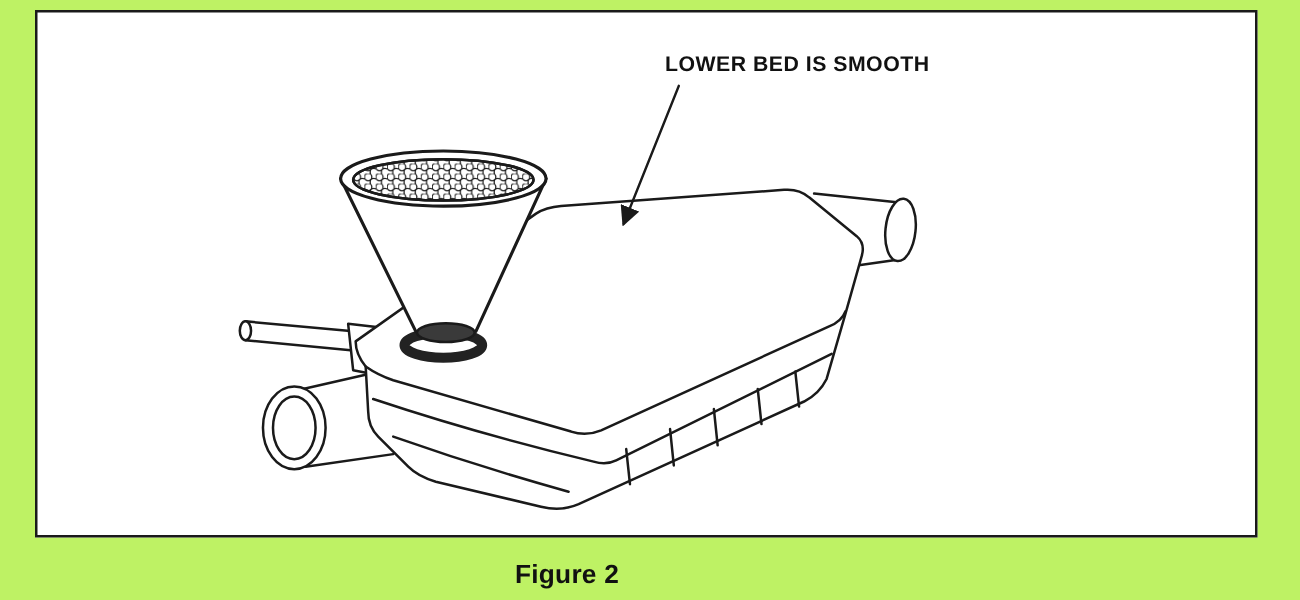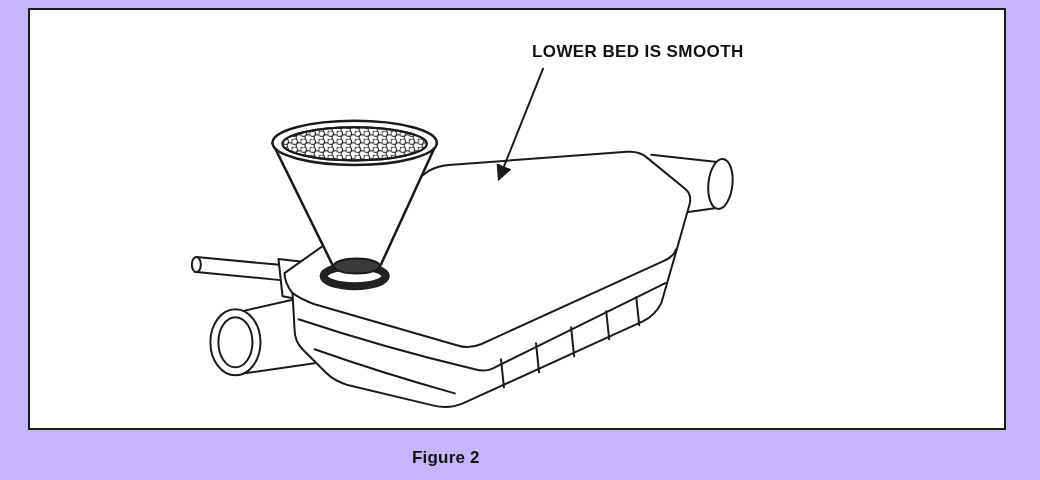--- a/index.html
+++ b/index.html
@@ -1,39 +1,39 @@
 <!DOCTYPE html>
 <html><head>
 <meta charset="utf-8">
 <style>
   html,body { margin:0; padding:0; background:#ffffff; }
   .page {
     position:relative;
     width:1040px; height:480px;
-    background:#c4b5fd;
+    background:#bef264;
     font-family:"Liberation Sans", sans-serif;
     color:#111;
     overflow:hidden;
   }
   .frame {
     position:absolute; left:28px; top:8px;
     width:978px; height:422px;
     border:2px solid #1a1a1a;
     box-sizing:border-box;
     background:#ffffff;
   }
   .frame svg { position:absolute; left:0; top:0; width:100%; height:100%; }
   .annotation {
     position:absolute; left:532px; top:42px;
     font-size:17px; font-weight:700; letter-spacing:0.4px;
     white-space:nowrap;
   }
   .caption {
     position:absolute; left:412px; top:448px;
-    font-size:17px; font-weight:700; letter-spacing:0.2px;
+    font-size:21px; font-weight:700; letter-spacing:0.2px;
   }
 </style>
 </head>
 <body>
 
 <div class="page">
 
   <div class="frame">
 
     <svg viewBox="0 0 972 416" fill="none" stroke="#1a1a1a" stroke-width="2" stroke-linecap="round" stroke-linejoin="round">

